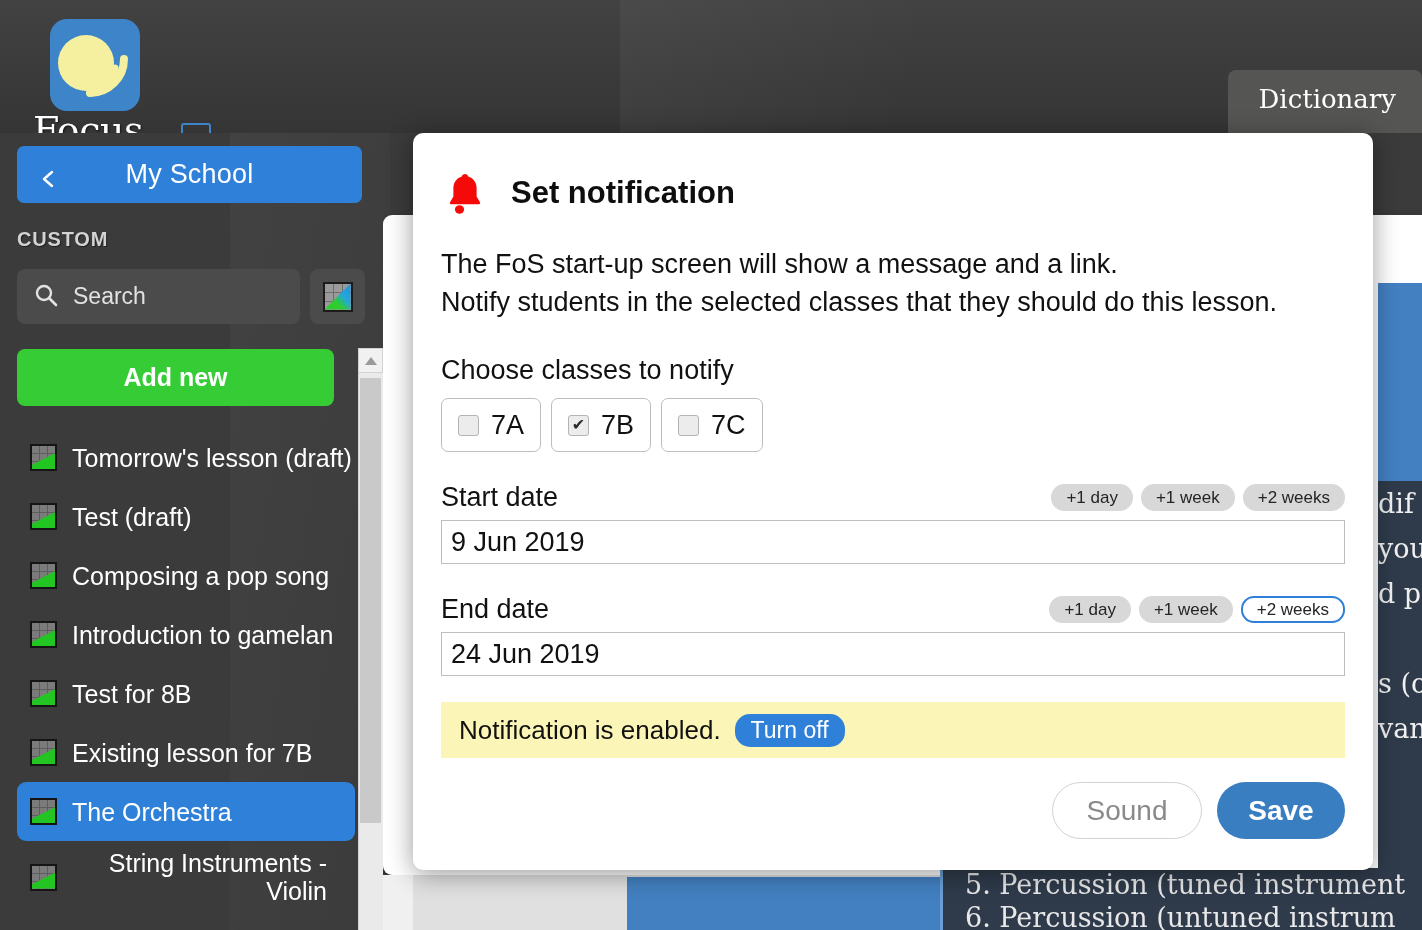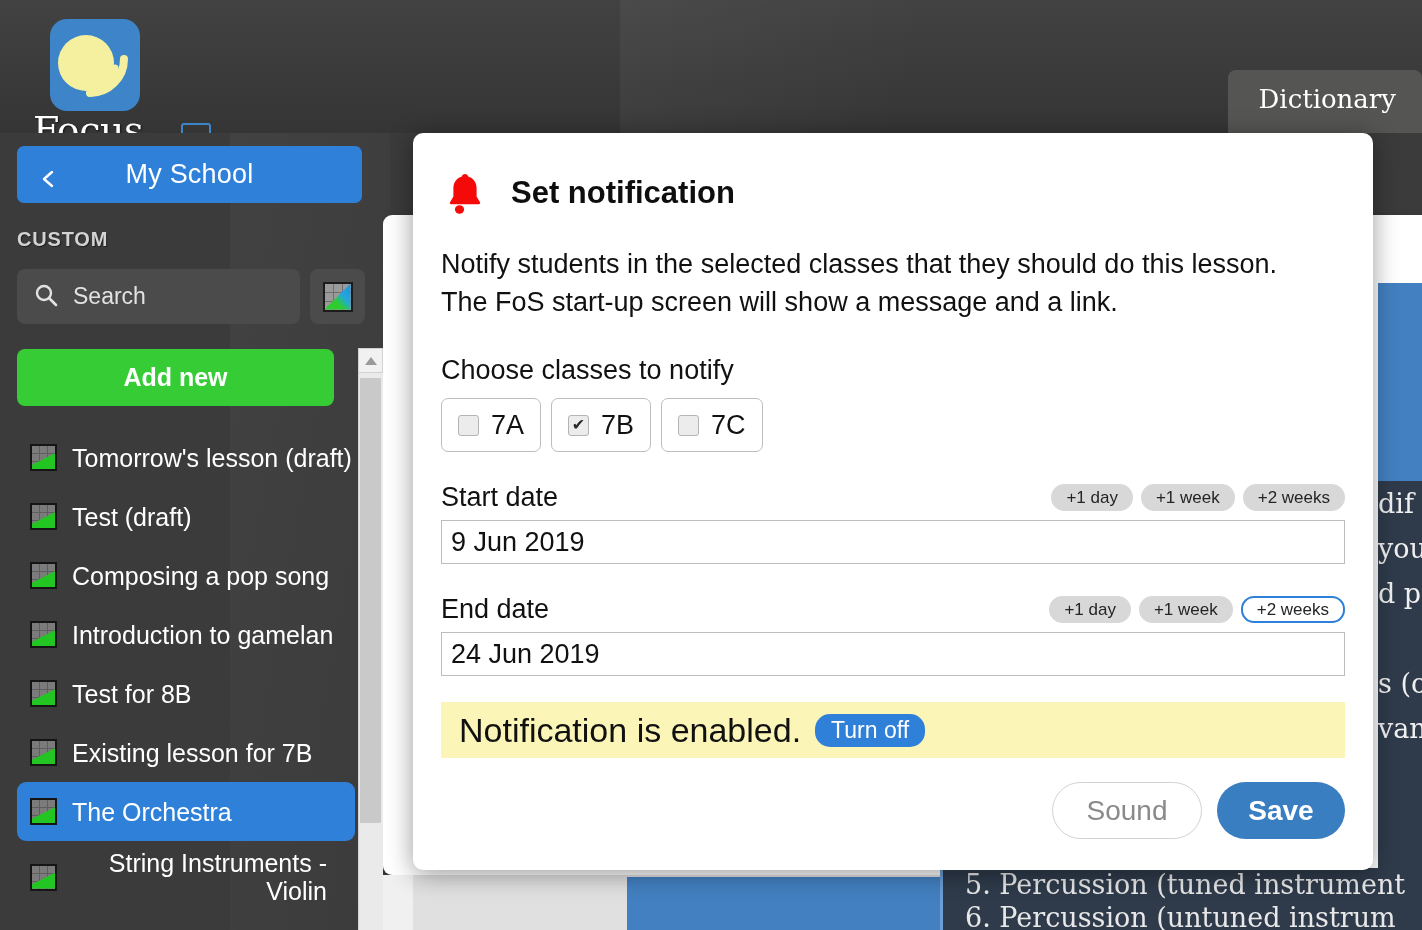--- a/index.html
+++ b/index.html
@@ -242,21 +242,21 @@
   .date-input {
     margin-top:7px; height:44px; border:1px solid #bdbdbd; background:#fff;
     display:flex; align-items:center; padding-left:9px;
     font-size:27px; color:#111;
   }
 
   .notice {
     margin-top:26px; background:#fbf5b7; height:56px;
     display:flex; align-items:center; padding-left:18px; gap:14px;
   }
-  .notice-text { font-size:34px; color:#111; }
+  .notice-text { font-size:26px; color:#111; }
   .turn-off {
     background:#2f80d8; color:#fff; border-radius:15px;
     height:33px; padding:0 16px; display:flex; align-items:center;
     font-size:23px;
   }
 
   .modal-actions {
     margin-top:24px; display:flex; justify-content:flex-end; gap:15px;
   }
   .btn-cancel {
@@ -429,22 +429,22 @@
         <span class="bell">
           <svg width="48" height="48" viewBox="0 0 48 48">
             <path d="M24 5c-1.6 0-2.9 1.1-3.2 2.6C15.9 9 12.4 13.6 12.4 19v8.6L9 33.2c-.5.9.1 2 1.2 2h27.6c1.1 0 1.7-1.1 1.2-2l-3.4-5.6V19c0-5.4-3.5-10-8.4-11.4C26.9 6.1 25.6 5 24 5z" fill="#f50a0a"></path>
             <ellipse cx="18.5" cy="40.5" rx="4.6" ry="4.2" fill="#f50a0a"></ellipse>
           </svg>
         </span>
         <span class="modal-title">Set notification</span>
       </div>
 
       <div class="modal-body-text">
+        <div>The FoS start-up screen will show a message and a link.</div>
         <div>Notify students in the selected classes that they should do this lesson.</div>
-        <div>The FoS start-up screen will show a message and a link.</div>
       </div>
 
       <div class="section-label">Choose classes to notify</div>
       <div class="class-row">
         <label class="class-chip">
           <span class="cb"></span>
           <span class="class-name">7A</span>
         </label>
         <label class="class-chip">
           <span class="cb">✔</span>

